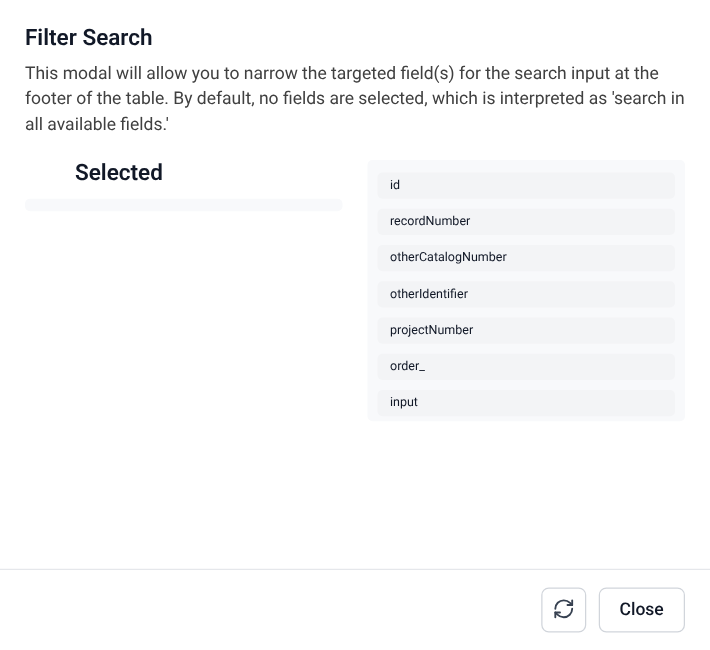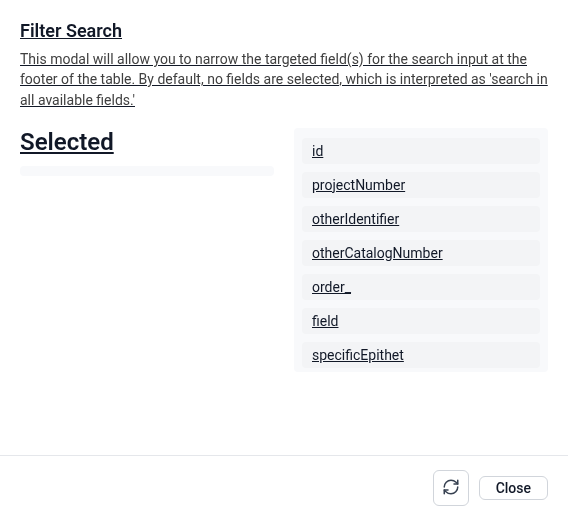--- a/index.html
+++ b/index.html
@@ -14,21 +14,20 @@
       background: #ffffff;
       color: #111827;
       display: flex;
       flex-direction: column;
       overflow: hidden;
     }
     .modal-body {
       padding: 20px;
       flex: 1 1 auto;
       overflow-y: auto;
-      text-decoration: underline;
     }
     .title {
       font-size: 18px;
       font-weight: 600;
       color: #111827;
       margin-bottom: 8px;
     }
     .description {
       font-size: 14px;
       line-height: 1.45;
@@ -37,42 +36,43 @@
     }
     .columns {
       display: flex;
       gap: 20px;
     }
     .col {
       flex: 1 1 0;
       min-width: 0;
     }
     .col-title {
-      font-size: 24px;
+      font-size: 18px;
       font-weight: 600;
       color: #111827;
       margin-bottom: 10px;
+      margin-left: 40px;
     }
     .drop-area {
       background: #f8f9fb;
       border-radius: 4px;
       min-height: 10px;
       padding: 4px;
     }
     .available-list {
       background: #f8f9fb;
       border-radius: 4px;
       padding: 10px 8px 4px 8px;
     }
     .field-item {
       background: #f3f4f6;
       border-radius: 4px;
       padding: 5px 10px;
       margin-bottom: 8px;
-      font-size: 14px;
+      font-size: 10px;
       color: #111827;
       cursor: grab;
     }
     .field-item:last-child {
       margin-bottom: 0;
     }
     .footer {
       flex: 0 0 auto;
       border-top: 1px solid #e5e7eb;
       padding: 14px 20px;
@@ -92,21 +92,21 @@
       align-items: center;
       justify-content: center;
       cursor: pointer;
       color: #374151;
     }
     .icon-btn svg {
       width: 18px;
       height: 18px;
     }
     .close-btn {
-      height: 24px;
+      height: 36px;
       padding: 0 16px;
       border: 1px solid #d1d5db;
       background: #fff;
       border-radius: 6px;
       font-size: 14px;
       font-weight: 500;
       color: #111827;
       cursor: pointer;
       font-family: inherit;
     }
@@ -120,26 +120,26 @@
 
   <div class="columns">
     <div class="col">
       <h3 class="col-title">Selected</h3>
       <div class="drop-area" id="selected-list"></div>
     </div>
 
     <div class="col">
       <div class="available-list" id="available-list">
           <div class="field-item">id</div>
+          <div class="field-item">recordNumber</div>
+          <div class="field-item">otherCatalogNumber</div>
+          <div class="field-item">otherIdentifier</div>
           <div class="field-item">projectNumber</div>
-          <div class="field-item">otherIdentifier</div>
-          <div class="field-item">otherCatalogNumber</div>
           <div class="field-item">order_</div>
-          <div class="field-item">field</div>
-          <div class="field-item">specificEpithet</div>
+          <div class="field-item">input</div>
         </div>
     </div>
   </div>
 </div>
 
 <div class="footer">
   <button class="icon-btn">
     <span>
       <svg viewBox="0 0 24 24" fill="none" stroke="currentColor" stroke-width="2" stroke-linecap="round" stroke-linejoin="round">
         <path d="M3 12a9 9 0 0 1 9-9 9.75 9.75 0 0 1 6.74 2.74L21 8"></path>

